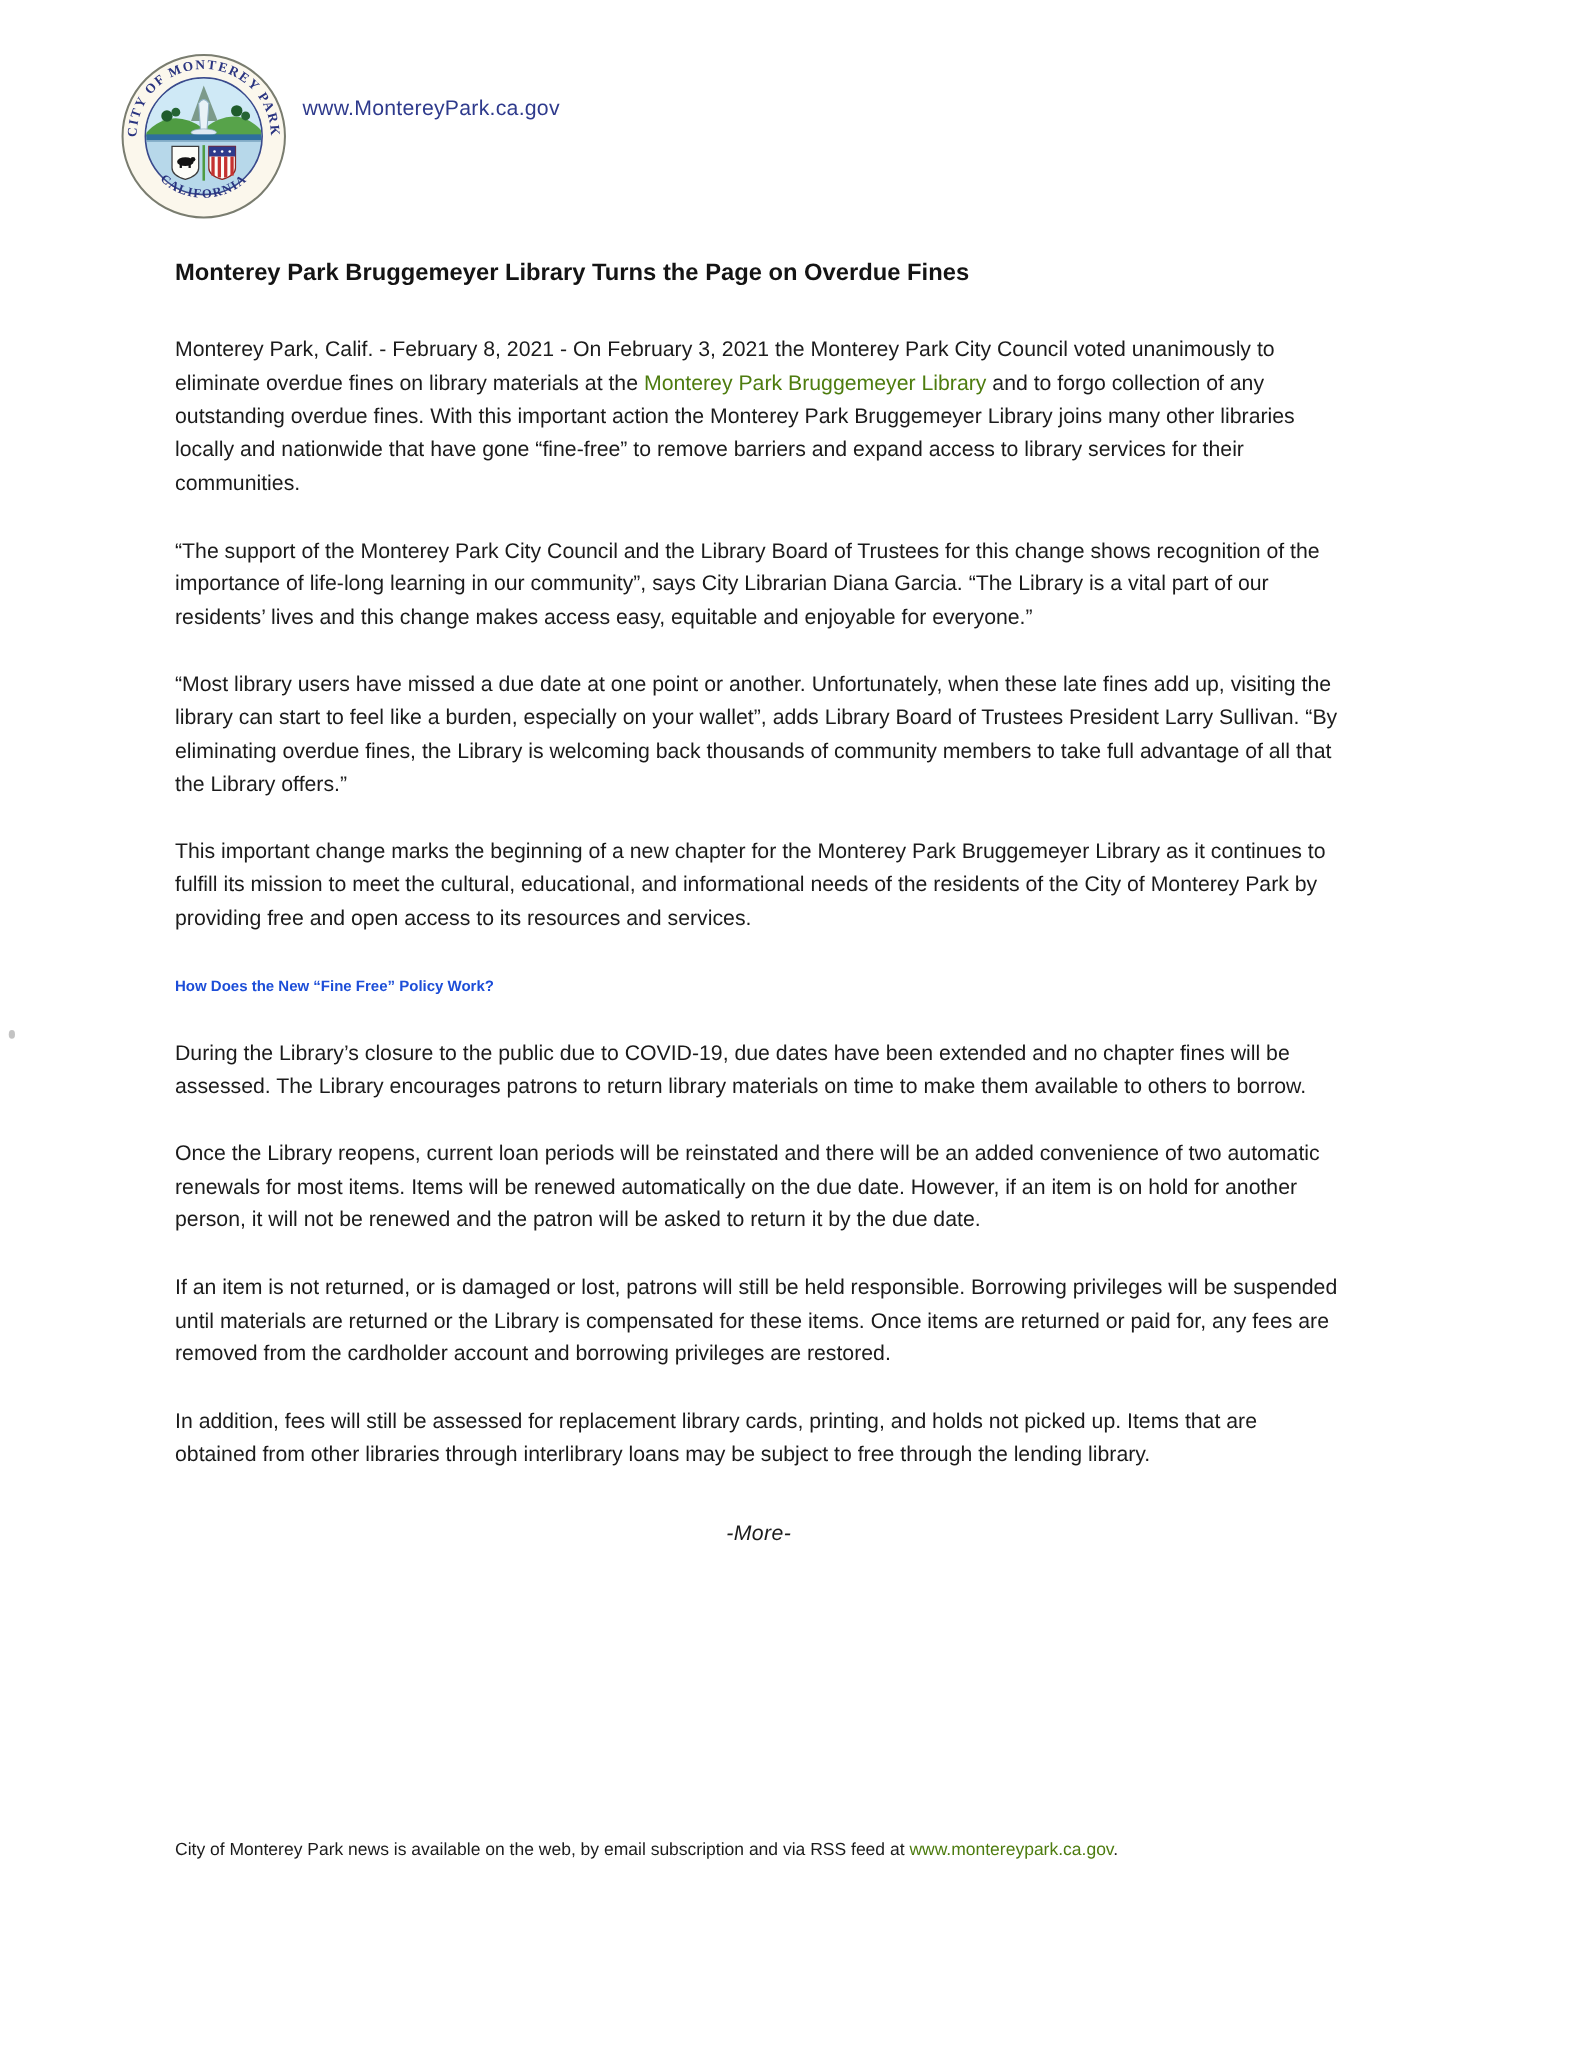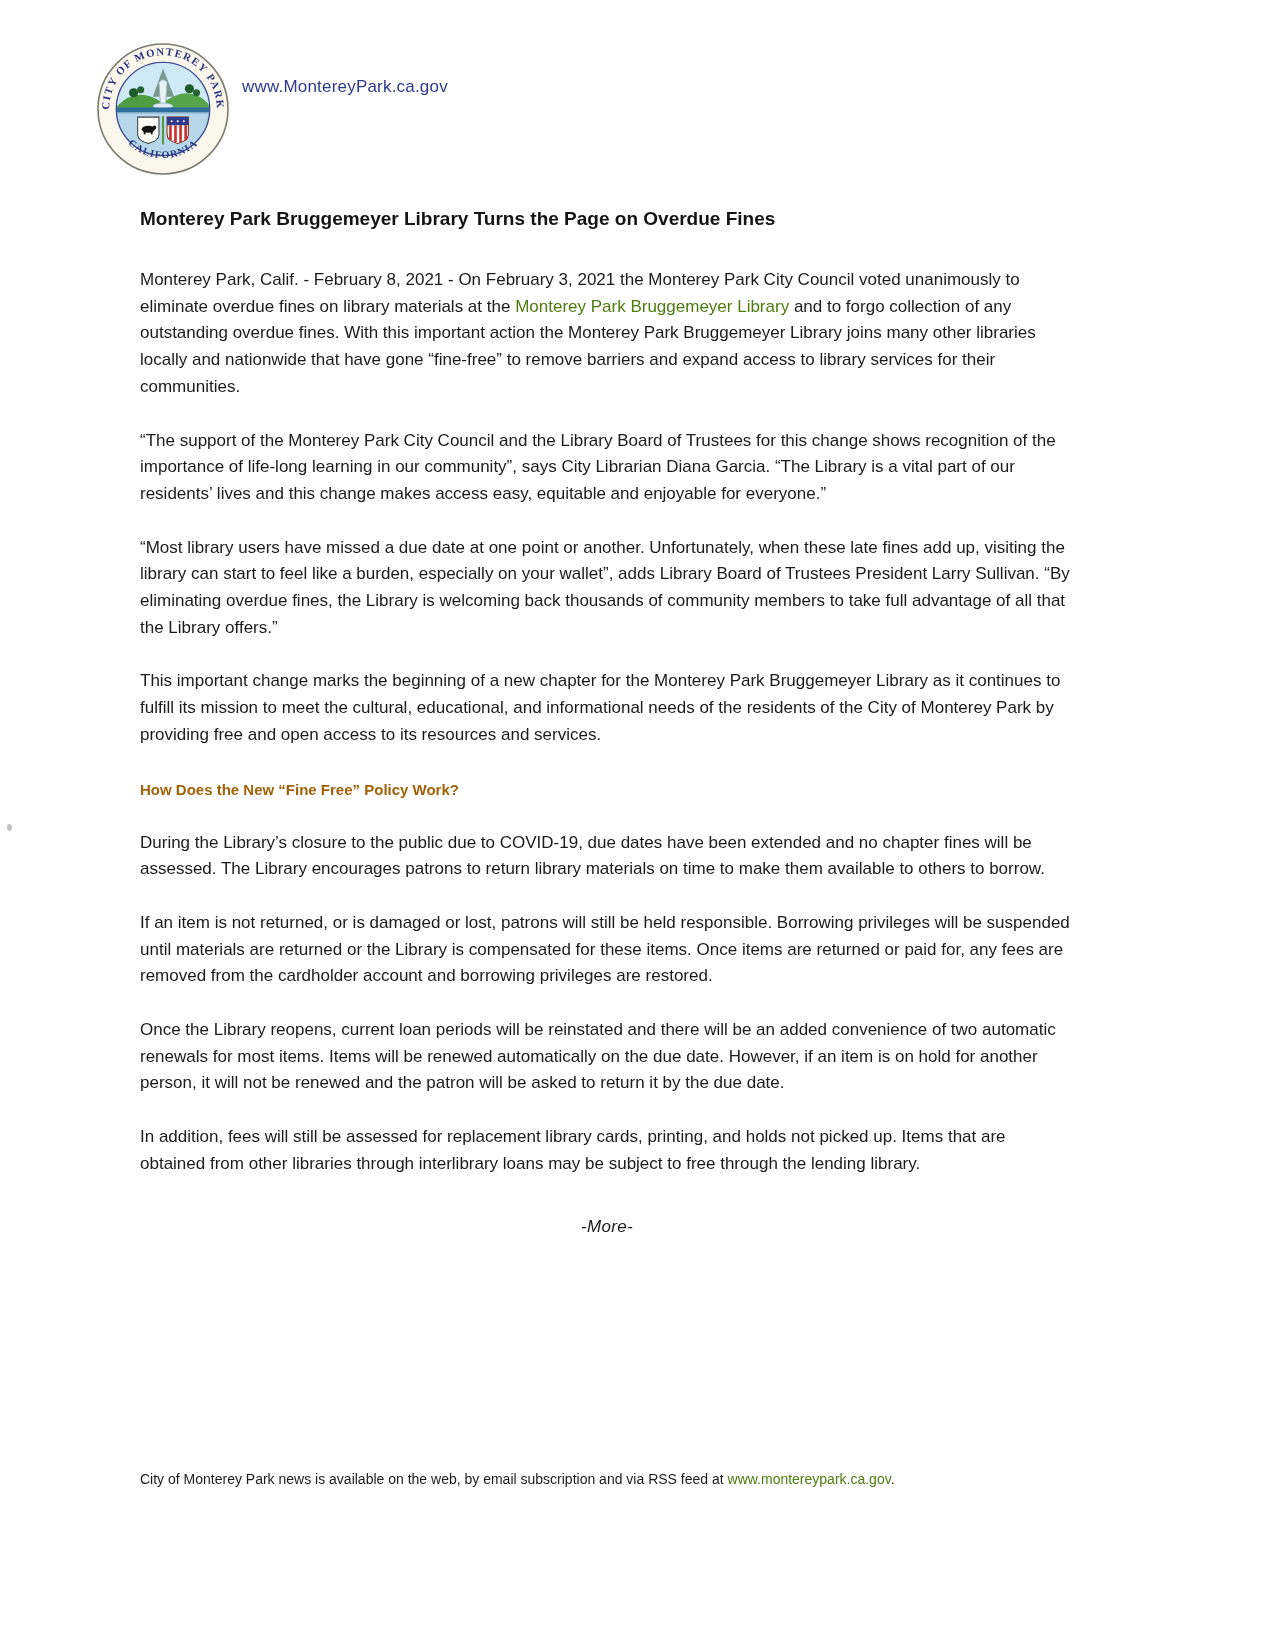--- a/index.html
+++ b/index.html
@@ -48,23 +48,23 @@
   }
   .headline {
     font-size: 19px;
     font-weight: 700;
     color: #141414;
     line-height: 27px;
     margin-bottom: 35px;
   }
   .article p { margin-bottom: 27px; }
   .section-heading {
-    font-size: 15px;
+    font-size: 12px;
     font-weight: 700;
-    color: #a16207;
+    color: #1d4ed8;
     line-height: 27px;
     margin-bottom: 27px;
   }
   .doclink {
     color: #4d7c0f;
     text-decoration: none;
     cursor: pointer;
   }
   .more-marker {
     text-align: center;
@@ -168,23 +168,23 @@
     <p>“The support of the Monterey Park City Council and the Library Board of Trustees for this change shows recognition of the importance of life-long learning in our community”, says City Librarian Diana Garcia. “The Library is a vital part of our residents’ lives and this change makes access easy, equitable and enjoyable for everyone.”</p>
 
     <p>“Most library users have missed a due date at one point or another. Unfortunately, when these late fines add up, visiting the library can start to feel like a burden, especially on your wallet”, adds Library Board of Trustees President Larry Sullivan. “By eliminating overdue fines, the Library is welcoming back thousands of community members to take full advantage of all that the Library offers.”</p>
 
     <p>This important change marks the beginning of a new chapter for the Monterey Park Bruggemeyer Library as it continues to fulfill its mission to meet the cultural, educational, and informational needs of the residents of the City of Monterey Park by providing free and open access to its resources and services.</p>
 
     <div class="section-heading">How Does the New “Fine Free” Policy Work?</div>
 
     <p>During the Library’s closure to the public due to COVID-19, due dates have been extended and no chapter fines will be assessed. The Library encourages patrons to return library materials on time to make them available to others to borrow.</p>
 
+    <p>Once the Library reopens, current loan periods will be reinstated and there will be an added convenience of two automatic renewals for most items. Items will be renewed automatically on the due date. However, if an item is on hold for another person, it will not be renewed and the patron will be asked to return it by the due date.</p>
+
     <p>If an item is not returned, or is damaged or lost, patrons will still be held responsible. Borrowing privileges will be suspended until materials are returned or the Library is compensated for these items. Once items are returned or paid for, any fees are removed from the cardholder account and borrowing privileges are restored.</p>
-
-    <p>Once the Library reopens, current loan periods will be reinstated and there will be an added convenience of two automatic renewals for most items. Items will be renewed automatically on the due date. However, if an item is on hold for another person, it will not be renewed and the patron will be asked to return it by the due date.</p>
 
     <p>In addition, fees will still be assessed for replacement library cards, printing, and holds not picked up. Items that are obtained from other libraries through interlibrary loans may be subject to free through the lending library.</p>
 
     <div class="more-marker">-More-</div>
   </main>
 
   <footer class="page-footer"><span>City of Monterey Park news is available on the web, by email subscription and via RSS feed at </span><a class="doclink">www.montereypark.ca.gov</a><span>.</span></footer>
 
 </div>
 

